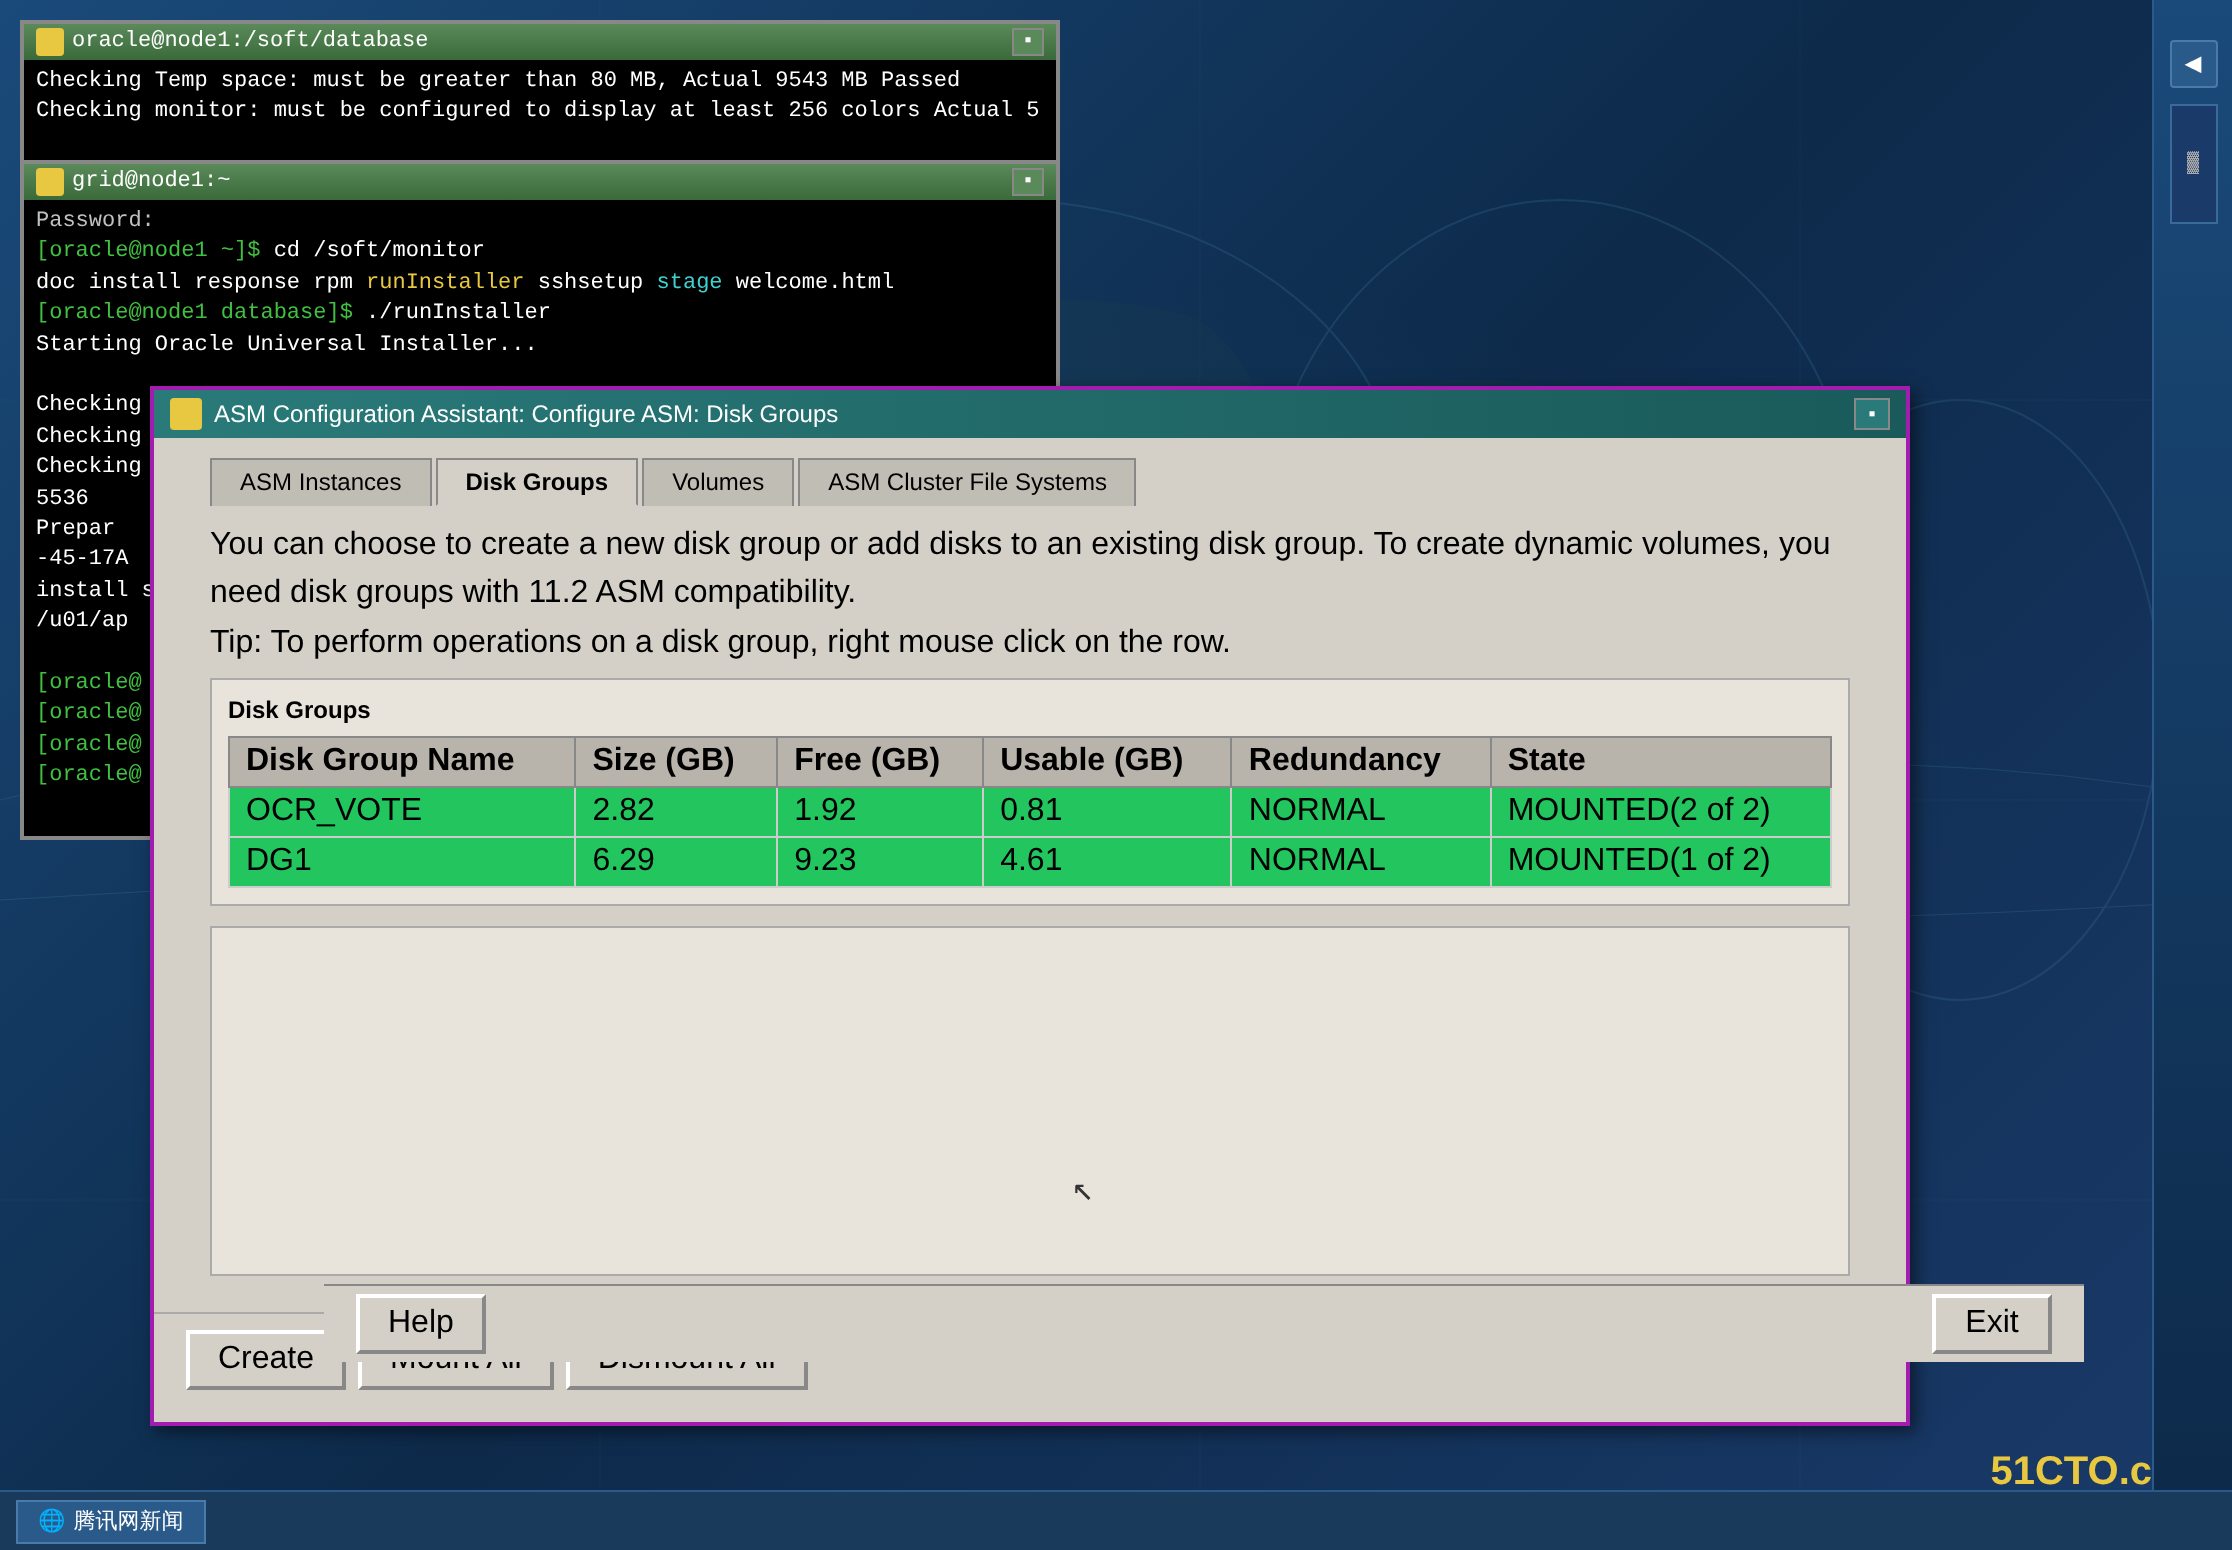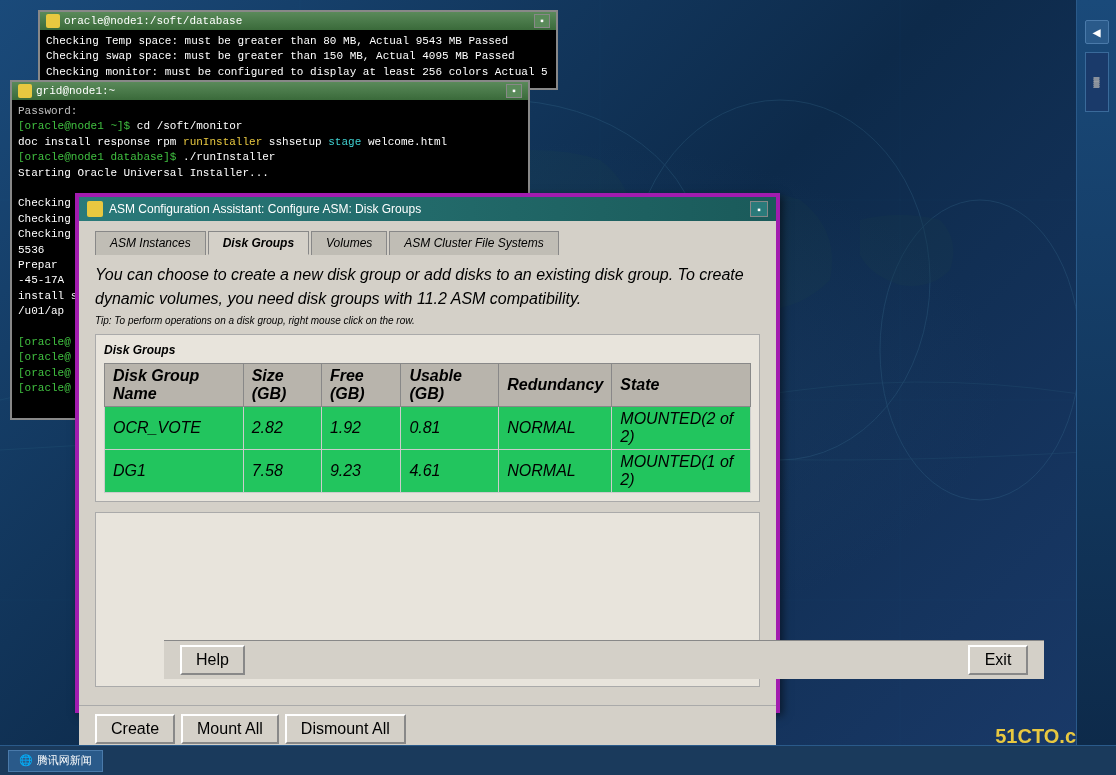--- a/index.html
+++ b/index.html
@@ -73,40 +73,39 @@
     .term-yellow { color: #e8c840; }
     .term-cyan { color: #40d0d0; }
     .term-white { color: #ffffff; }
 
     
     .terminal-1 {
       top: 10px;
       left: 10px;
       width: 520px;
       height: 80px;
-      margin-left: 28px;
     }
 
     
     .terminal-2 {
       top: 80px;
       left: 10px;
       width: 520px;
       height: 340px;
     }
 
     
     .asm-dialog {
       position: absolute;
       top: 193px;
       left: 75px;
-      width: 705px;
+      width: 880px;
       height: 520px;
       background: #d4d0c8;
-      border: 4px solid #a21caf;
+      border: 2px solid #a21caf;
       box-shadow: 3px 3px 8px rgba(0,0,0,0.5);
     }
     .asm-title {
       background: linear-gradient(to right, #2a7a7a, #1a5a5a);
       color: #fff;
       padding: 4px 8px;
       font-size: 12px;
       font-family: Arial, sans-serif;
       display: flex;
       align-items: center;
@@ -121,23 +120,22 @@
     .asm-title-btn {
       width: 18px; height: 16px;
       background: #2a7a7a;
       border: 1px solid #888;
       color: #fff;
       font-size: 10px;
       cursor: pointer;
       display: flex; align-items: center; justify-content: center;
     }
     .asm-content {
-      padding: 10px 16px;
-      background: #d4d0c8;
-      font-style: italic;
+      padding: 10px 28px;
+      background: #d4d0c8;
     }
 
     
     .tabs {
       display: flex;
       gap: 2px;
       margin-bottom: 8px;
     }
     .tab {
       padding: 4px 14px;
@@ -158,21 +156,21 @@
     
     .desc-text {
       font-family: Arial, sans-serif;
       font-size: 16px;
       color: #000;
       margin-bottom: 4px;
       line-height: 1.5;
     }
     .tip-text {
       font-family: Arial, sans-serif;
-      font-size: 10px;
+      font-size: 16px;
       color: #000;
       margin-bottom: 8px;
     }
 
     
     .disk-groups-section {
       border: 1px solid #aaa;
       background: #e8e4dc;
       padding: 8px;
       margin-bottom: 10px;
@@ -311,21 +309,20 @@
 <div class="terminal terminal-1">
   <div class="terminal-title">
     <div style="display:flex;align-items:center;">
       <span class="terminal-title-icon"></span>
       <span>oracle@node1:/soft/database</span>
     </div>
     <div class="terminal-title-btn">▪</div>
   </div>
   <div class="terminal-body">
     <div><span class="term-white">Checking Temp space: must be greater than 80 MB,  Actual 9543 MB    Passed</span></div>
-    <div><span class="term-white">Checking swap space: must be greater than 150 MB, Actual 4095 MB    Passed</span></div>
     <div><span class="term-white">Checking monitor: must be configured to display at least 256 colors   Actual 5</span></div>
   </div>
 </div>
 
 <div class="terminal terminal-2">
   <div class="terminal-title">
     <div style="display:flex;align-items:center;">
       <span class="terminal-title-icon"></span>
       <span>grid@node1:~</span>
     </div>
@@ -395,21 +392,21 @@
           <tr>
             <td>OCR_VOTE</td>
             <td>2.82</td>
             <td>1.92</td>
             <td>0.81</td>
             <td>NORMAL</td>
             <td>MOUNTED(2 of 2)</td>
           </tr>
           <tr>
             <td>DG1</td>
-            <td>7.58</td>
+            <td>6.29</td>
             <td>9.23</td>
             <td>4.61</td>
             <td>NORMAL</td>
             <td>MOUNTED(1 of 2)</td>
           </tr>
         </tbody>
       </table>
     </div>
 
     <div style="height:175px;background:#e8e4dc;border:1px solid #aaa;position:relative;margin-bottom:8px;">

